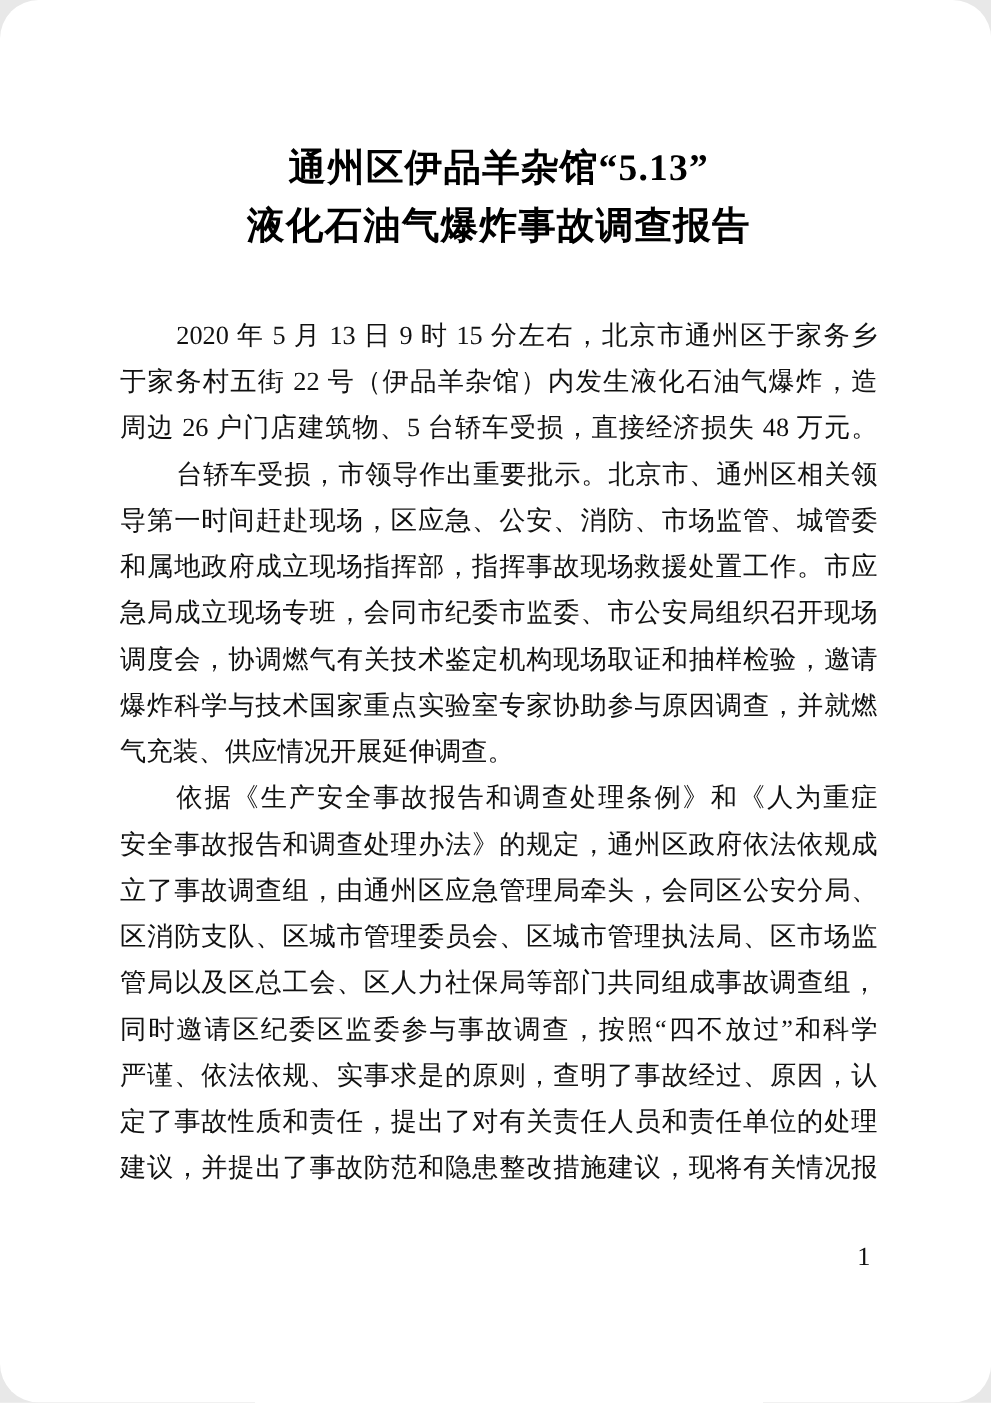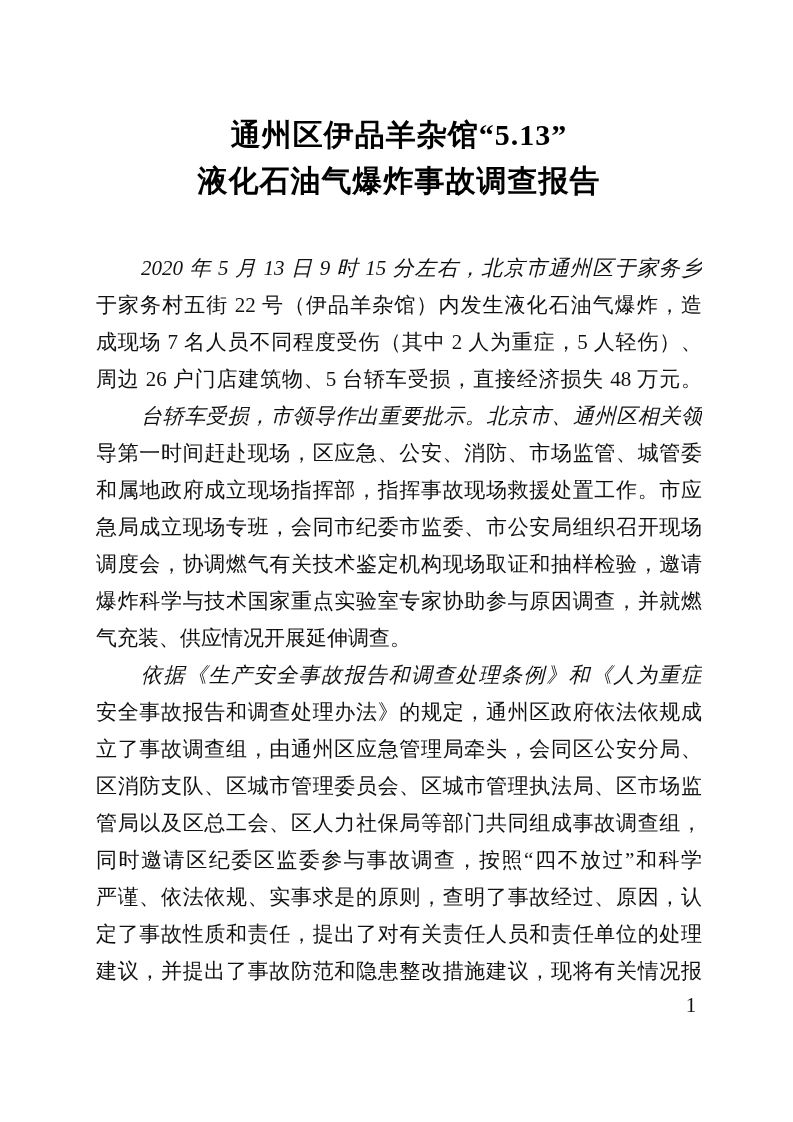--- a/index.html
+++ b/index.html
@@ -5,20 +5,21 @@
   html, body { margin: 0; padding: 0; background: #e8e8e8; }
   .page {
     position: relative;
     width: 793px;
     height: 1122px;
     background: #ffffff;
     margin: 0 auto;
     overflow: hidden;
     font-family: "Liberation Serif", "DejaVu Serif", serif;
     color: #111111;
+    border-radius: 31px;
   }
   .doc-column {
     position: absolute;
     left: 96px;
     top: 0;
     width: 606px;
   }
   .report-title {
     padding-top: 112px;
     text-align: center;
@@ -34,21 +35,21 @@
   }
   .line {
     height: 37px;
     line-height: 37px;
     overflow: hidden;
     text-align: justify;
     text-align-last: justify;
     white-space: normal;
     word-break: keep-all;
   }
-  .line.first { text-indent: 45px; font-style: italic; }
+  .line.first { text-indent: 45px; }
   .line.para-end { text-align-last: left; }
   .page-number {
     position: absolute;
     left: 676px;
     top: 993px;
     width: 30px;
     font-size: 21px;
     line-height: 24px;
     text-align: center;
     color: #111111;
@@ -63,21 +64,20 @@
     <div class="report-title">
       <div>通州区伊品羊杂馆“5.13”</div>
       <div>液化石油气爆炸事故调查报告</div>
     </div>
 
     <div class="doc-body">
 
       <div>
         <div class="line first">2020 年 5 月 13 日 9 时 15 分左右，北京市通州区于家务乡</div>
         <div class="line">于家务村五街 22 号（伊品羊杂馆）内发生液化石油气爆炸，造</div>
-        <div class="line">成现场 7 名人员不同程度受伤（其中 2 人为重症，5 人轻伤）、</div>
         <div class="line">周边 26 户门店建筑物、5 台轿车受损，直接经济损失 48 万元。</div>
       </div>
 
       <div>
         <div class="line first">台轿车受损，市领导作出重要批示。北京市、通州区相关领</div>
         <div class="line">导第一时间赶赴现场，区应急、公安、消防、市场监管、城管委</div>
         <div class="line">和属地政府成立现场指挥部，指挥事故现场救援处置工作。市应</div>
         <div class="line">急局成立现场专班，会同市纪委市监委、市公安局组织召开现场</div>
         <div class="line">调度会，协调燃气有关技术鉴定机构现场取证和抽样检验，邀请</div>
         <div class="line">爆炸科学与技术国家重点实验室专家协助参与原因调查，并就燃</div>

